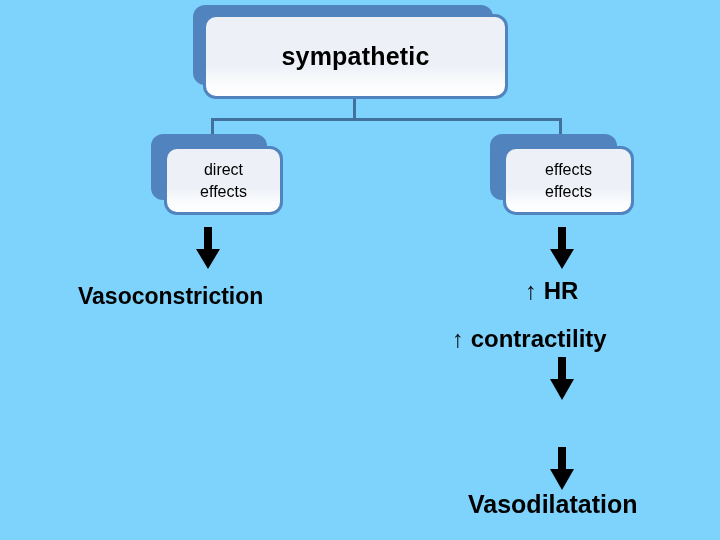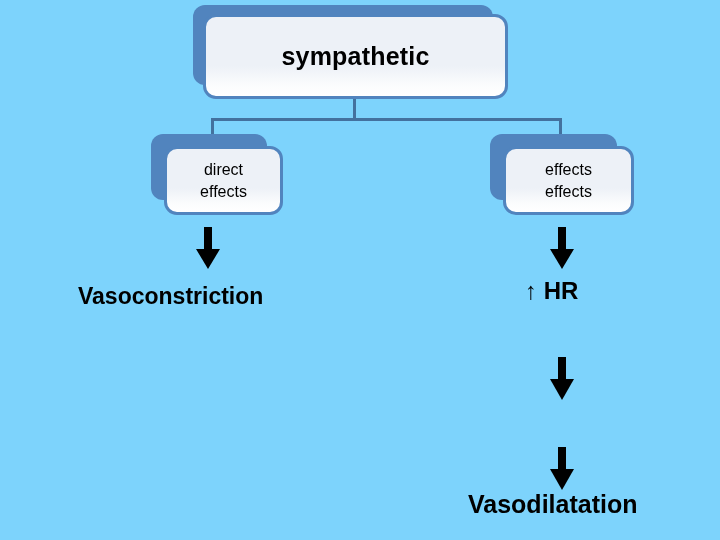--- a/index.html
+++ b/index.html
@@ -167,15 +167,16 @@
     <div class="head"></div>
   </div>
 
   <div class="blockarrow" id="arrow-vasodil">
     <div class="shaft"></div>
     <div class="head"></div>
   </div>
 
   <div class="label" id="label-vasoconstriction">Vasoconstriction</div>
   <div class="label" id="label-hr">↑ HR</div>
+  <div class="label" id="label-contractility">↑ contractility</div>
   <div class="label" id="label-vasodilatation">Vasodilatation</div>
 
 </div>
 
 </body></html>

